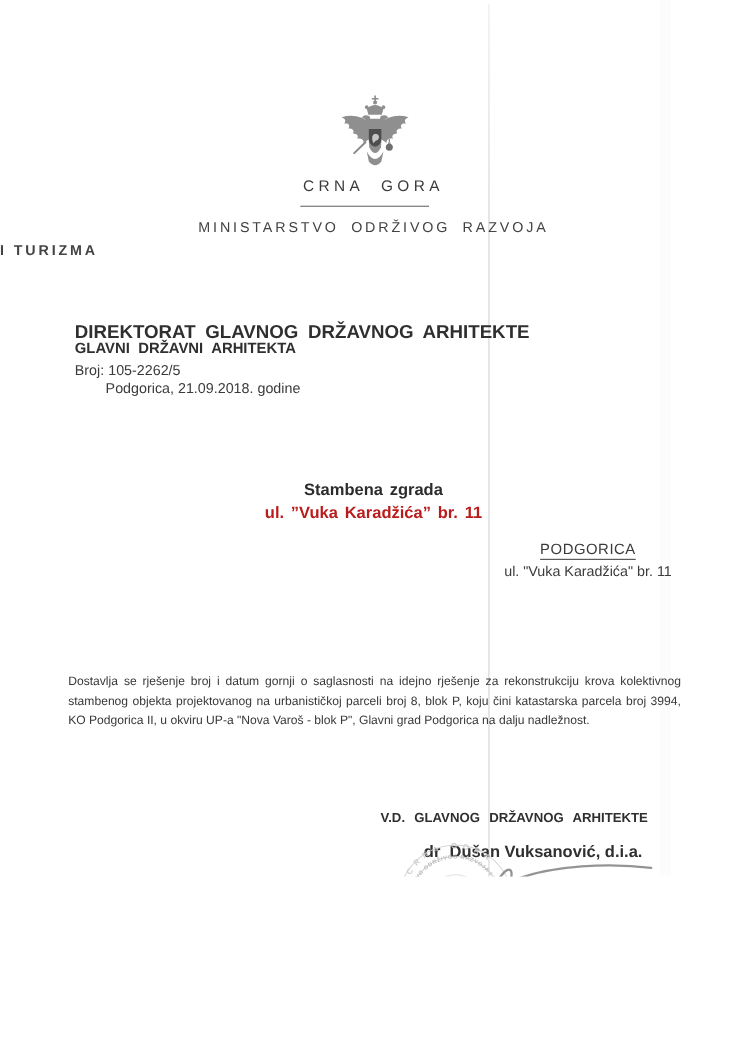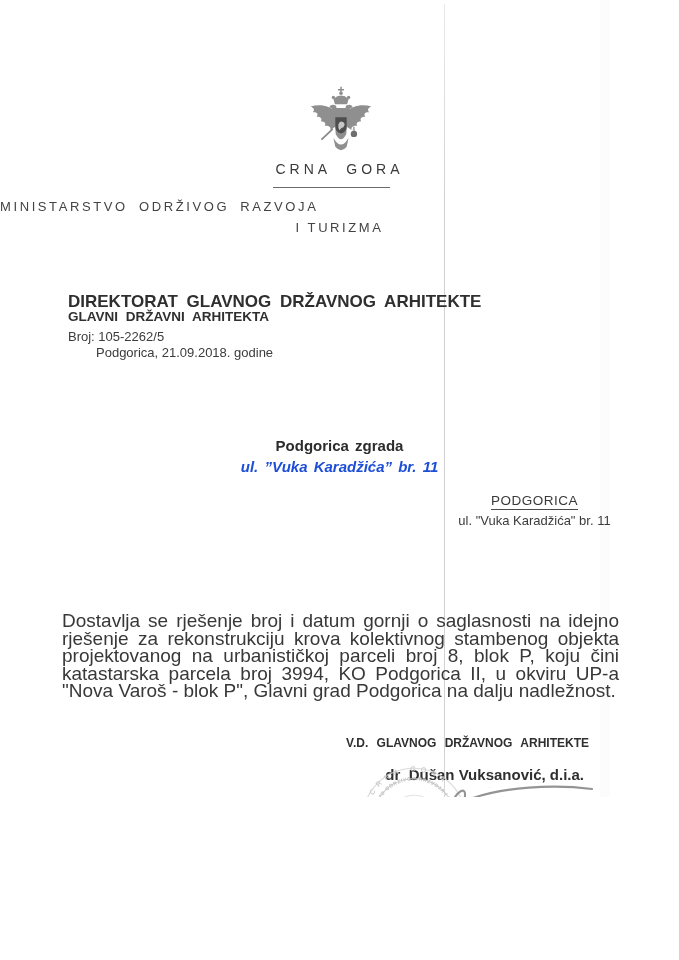--- a/index.html
+++ b/index.html
@@ -15,42 +15,42 @@
     background:linear-gradient(#eaeaea, #d2d2d2 20%, #d2d2d2 80%, #ececec);
   }
   .streak { top:0; height:960px; width:10px; background:rgba(0,0,0,0.012); }
   .crest { left:303px; top:85px; width:76px; height:78px; }
   .country {
     left:0; right:0; top:161px; text-align:center;
     font-size:14px; letter-spacing:4px; word-spacing:8px; color:#3a3a3a;
   }
   .divider { left:273px; top:187px; width:117px; height:1px; background:#6b6b6b; }
   .ministry1 {
-    left:0; right:0; top:199px; text-align:left;
+    left:0; right:0; top:199px; text-align:center;
     font-size:13px; letter-spacing:2.6px; word-spacing:5px; color:#434343;
   }
   .ministry2 {
-    left:0; right:0; top:220px; text-align:center;
-    font-size:13px; letter-spacing:2.6px; color:#434343;
+    left:0; right:0; top:220px; text-align:left;
+    font-size:13px; letter-spacing:2.6px; color:#434343;font-weight:bold;
   }
   .dir1 { left:68px; top:292px; font-size:17px; font-weight:bold; word-spacing:4px; color:#2f2f2f; }
   .dir2 { left:68px; top:309px; font-size:13.5px; font-weight:bold; word-spacing:4px; color:#2f2f2f; }
   .ref  { left:68px; top:329px; font-size:13px; color:#3b3b3b; }
   .date { left:68px; top:345px; font-size:13px; color:#3b3b3b;margin-left:28px; }
   .subject1 { left:0; right:0; top:437px; text-align:center; font-size:15px; font-weight:bold; word-spacing:2px; color:#2c2c2c; }
-  .subject2 { left:0; right:0; top:458px; text-align:center; font-size:15px; font-weight:bold; word-spacing:2px; color:#1d4ed8;font-style:italic; }
+  .subject2 { left:0; right:0; top:458px; text-align:center; font-size:15px; font-weight:bold; word-spacing:2px; color:#b91c1c; }
   .recipient { left:452px; top:491px; width:165px; text-align:center; }
   .recipient-city {
     display:inline-block; font-size:13.5px; letter-spacing:0.5px; color:#3a3a3a;
     border-bottom:1px solid #4a4a4a; padding-bottom:1px;
   }
   .recipient-address { font-size:13px; color:#3b3b3b; margin-top:3px; }
   .body-par {
     left:62px; top:612px; width:557px;
-    font-size:19px; line-height:17.5px; text-align:justify; color:#383838;
+    font-size:11px; line-height:17.5px; text-align:justify; color:#383838;
   }
   .signer-title { left:346px; top:736px; font-size:12px; font-weight:bold; word-spacing:5px; color:#2f2f2f; }
   .signer-name { left:384px; top:766px; width:200px; text-align:right; font-size:15px; font-weight:bold; color:#2f2f2f; }
   .stamp { left:352px; top:758px; width:124px; height:124px; }
   .signature { left:418px; top:772px; width:185px; height:85px; }
 </style>
 </head>
 <body>
 
 <svg width="0" height="0" style="position:absolute" aria-hidden="true">
@@ -97,21 +97,21 @@
   <div class="abs country">CRNA GORA</div>
   <div class="abs divider"></div>
   <div class="abs ministry1">MINISTARSTVO ODRŽIVOG RAZVOJA</div>
   <div class="abs ministry2">I TURIZMA</div>
 
   <div class="abs dir1">DIREKTORAT GLAVNOG DRŽAVNOG ARHITEKTE</div>
   <div class="abs dir2">GLAVNI DRŽAVNI ARHITEKTA</div>
   <div class="abs ref">Broj: 105-2262/5</div>
   <div class="abs date">Podgorica, 21.09.2018. godine</div>
 
-  <div class="abs subject1">Podgorica zgrada</div>
+  <div class="abs subject1">Stambena zgrada</div>
   <div class="abs subject2">ul. ”Vuka Karadžića” br. 11</div>
 
   <div class="abs recipient">
     <span class="recipient-city">PODGORICA</span>
     <div class="recipient-address">ul. "Vuka Karadžića" br. 11</div>
   </div>
 
   <div class="abs body-par">Dostavlja se rješenje broj i datum gornji o saglasnosti na idejno rješenje za rekonstrukciju krova kolektivnog stambenog objekta projektovanog na urbanističkoj parceli broj 8, blok P, koju čini katastarska parcela broj 3994, KO Podgorica II, u okviru UP-a "Nova Varoš - blok P", Glavni grad Podgorica na dalju nadležnost.</div>
 
   <div class="abs signer-title">V.D. GLAVNOG DRŽAVNOG ARHITEKTE</div>

